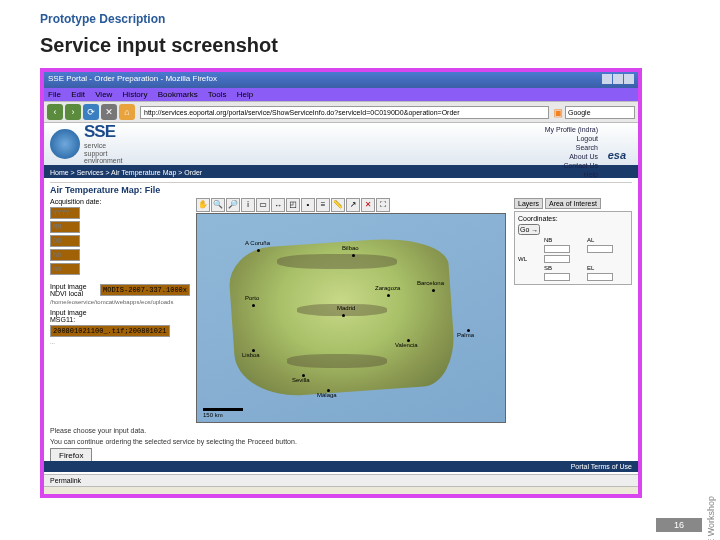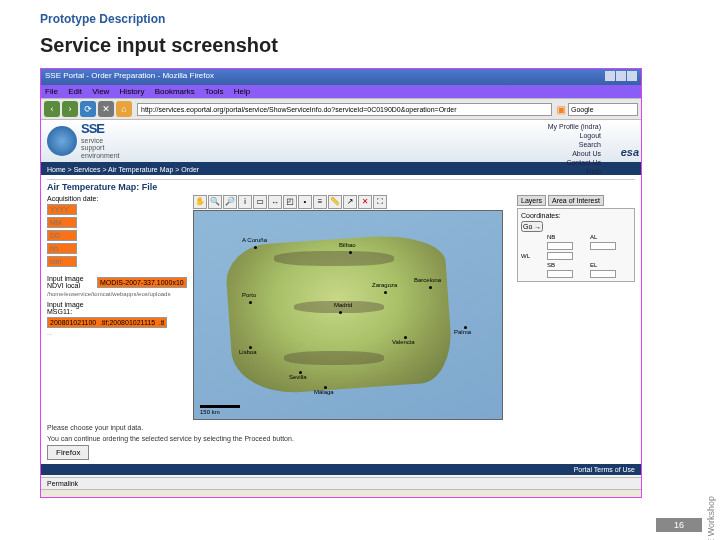--- a/index.html
+++ b/index.html
@@ -6,48 +6,48 @@
   body { width: 720px; height: 540px; font-family: Arial, sans-serif; font-size: 9px; background: #fff; position: relative; overflow: hidden; }
   .slide { position: relative; width: 720px; height: 540px; }
   .header-blue { position: absolute; top: 12px; left: 40px; color: #2a5a9a; font-weight: bold; font-size: 12px; }
   .title { position: absolute; top: 34px; left: 40px; font-size: 20px; font-weight: bold; color: #222; }
   .logos { position: absolute; top: 10px; right: 18px; width: 64px; text-align: right; }
   .logos div { margin-bottom: 4px; font-size: 7px; color: #666; }
   .logos .indra { font-weight: bold; color: #888; font-size: 10px; }
   .logos .space { color: #3a7fbf; font-weight: bold; }
   .logos .vtt { font-style: italic; font-weight: bold; color: #333; }
   .logos .vaisala { background:#003d7a; color:#fff; font-size:6px; padding:1px 2px; display:inline-block; }
-  .screenshot-box { position: absolute; top: 68px; left: 40px; width: 602px; height: 430px; border: 1px solid #d946ef; background: #f4f4f4; }
+  .screenshot-box { position: absolute; top: 68px; left: 40px; width: 602px; height: 430px; border: 4px solid #d946ef; background: #f4f4f4; }
   .browser-title { background: linear-gradient(#4a7ad0,#3a5fa8); color:#fff; font-size:8px; padding:2px 4px; display:flex; justify-content:space-between; }
   .browser-title .win-ctrl span{ display:inline-block; width:10px; height:10px; background:#cfd8ea; margin-left:1px; }
   .menu-bar { background:#8b5cf6; font-size:8px; padding:2px 4px; border-bottom:1px solid #bbb; }
   .menu-bar span{ margin-right:8px; }
   .nav-bar { background:#e8e8e8; padding:2px 3px; display:flex; align-items:center; gap:2px; border-bottom:1px solid #bbb; }
   .nav-bar .ico{ width:16px; height:16px; background:#5b8c3e; border-radius:3px; display:inline-flex; align-items:center; justify-content:center; color:#fff; font-size:9px; }
   .nav-bar .ico.reload{ background:#3a7fbf; }
   .nav-bar .ico.stop{ background:#777; }
   .nav-bar .ico.home{ background:#e8a33d; }
   .url { flex:1; background:#fff; border:1px solid #999; font-size:7px; padding:2px 3px; margin:0 3px; white-space:nowrap; overflow:hidden; }
   .search-box-top{ width:70px; background:#fff; border:1px solid #999; font-size:7px; padding:2px; }
   .sse-header{ background:linear-gradient(#fff,#e0e8f0); height:44px; position:relative; display:flex; align-items:center; padding:0 6px; border-bottom:2px solid #1a3a6a; }
   .sse-logo{ display:flex; align-items:center; gap:4px; }
   .sse-logo .globe{ width:30px; height:30px; background:radial-gradient(#6fa8dc,#1a5a9a); border-radius:50%; position:relative; }
   .sse-logo .txt{ font-size:7px; color:#555; line-height:1.1; }
-  .sse-logo .txt b{ color:#1a4a8a; font-size:13px; letter-spacing:-1px; }
+  .sse-logo .txt b{ color:#1a4a8a; font-size:17px; letter-spacing:-1px; }
   .sse-right-links{ position:absolute; right:40px; top:2px; text-align:right; font-size:7px; color:#224; line-height:1.3; }
   .sse-right-links div{ white-space:nowrap; }
-  .esa{ position:absolute; right:2px; bottom:4px; color:#1a3a6a; font-size:11px; font-style:italic; font-weight:bold; }
+  .esa{ position:absolute; right:12px; bottom:4px; color:#1a3a6a; font-size:11px; font-style:italic; font-weight:bold; }
   .breadcrumb{ background:#1a3a6a; color:#fff; font-size:7px; padding:2px 6px; }
   .content{ background:#fff; padding:4px 6px; position:relative; height:300px; }
   .section-title{ color:#1a3a6a; font-weight:bold; font-size:9px; margin-bottom:3px; border-top:1px solid #ccc; padding-top:2px;}
   .order-layout{ display:flex; gap:6px; }
   .left-col{ width:140px; font-size:7px; }
   .field-row{ margin-bottom:2px; display:flex; align-items:center; gap:2px; }
   .field-row label{ width:58px; }
-  .mini-input{ border:1px solid #999; font-size:7px; padding:1px 2px; background:#f97316; width:30px; }
+  .mini-input{ border:1px solid #999; font-size:7px; padding:1px 2px; background:#a16207; width:30px;font-family:Liberation Mono, monospace; }
   .mini-input.wide{ width:90px;}
   .mini-input.full{ width:120px;}
   .map-col{ flex:1; }
   .map-toolbar{ display:flex; gap:1px; margin-bottom:1px; }
   .map-toolbar .tb{ width:14px; height:14px; background:#eee; border:1px solid #999; font-size:8px; text-align:center; line-height:12px; }
   .map{ width:310px; height:210px; background:linear-gradient(160deg,#8fb8d8 0%,#7fa8ce 100%); border:1px solid #666; position:relative; overflow:hidden; }
   .land{ position:absolute; background:#a8c068; }
   .iberia{ left:35px; top:28px; width:220px; height:150px; background:radial-gradient(ellipse at 50% 40%, #c8d888 0%, #a8c068 40%, #8a9850 70%, #6a7a40 100%); border-radius:20% 35% 15% 30% / 25% 20% 35% 30%; transform:rotate(-4deg); }
   .mtns{ position:absolute; background:rgba(80,70,50,0.4); border-radius:40%; }
   .city-dot{ position:absolute; width:3px; height:3px; background:#000; border-radius:50%; }

